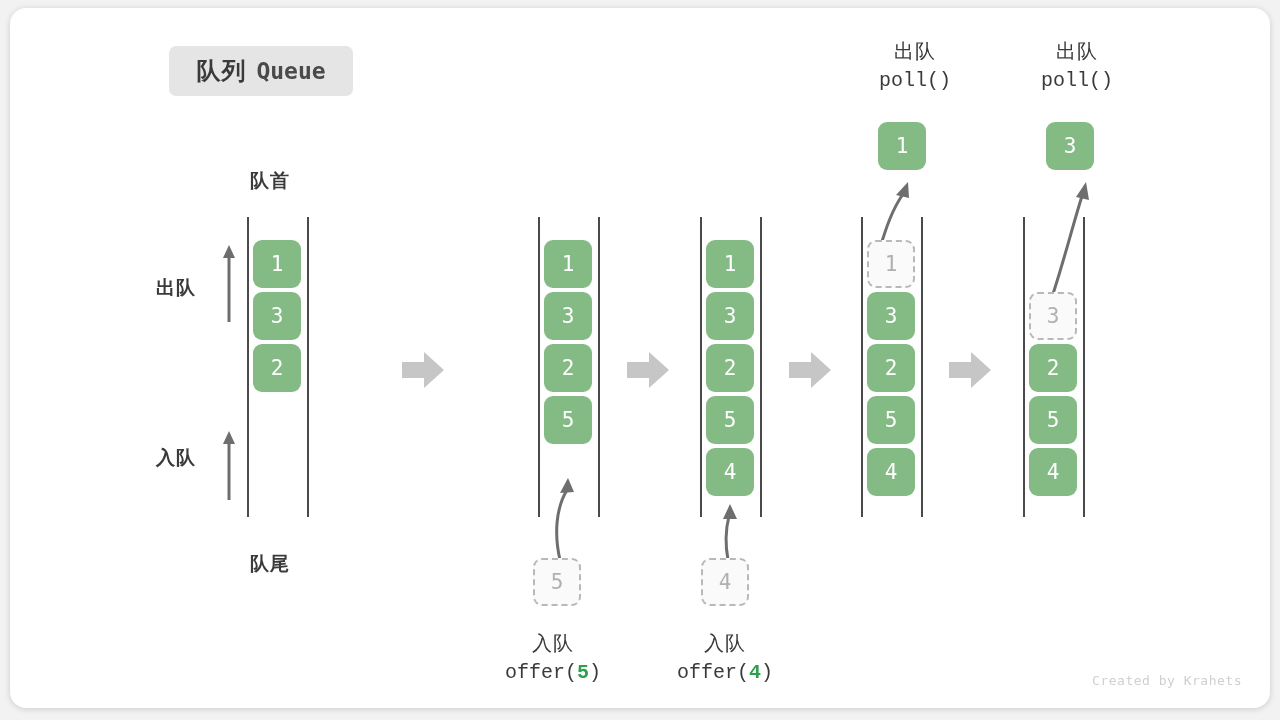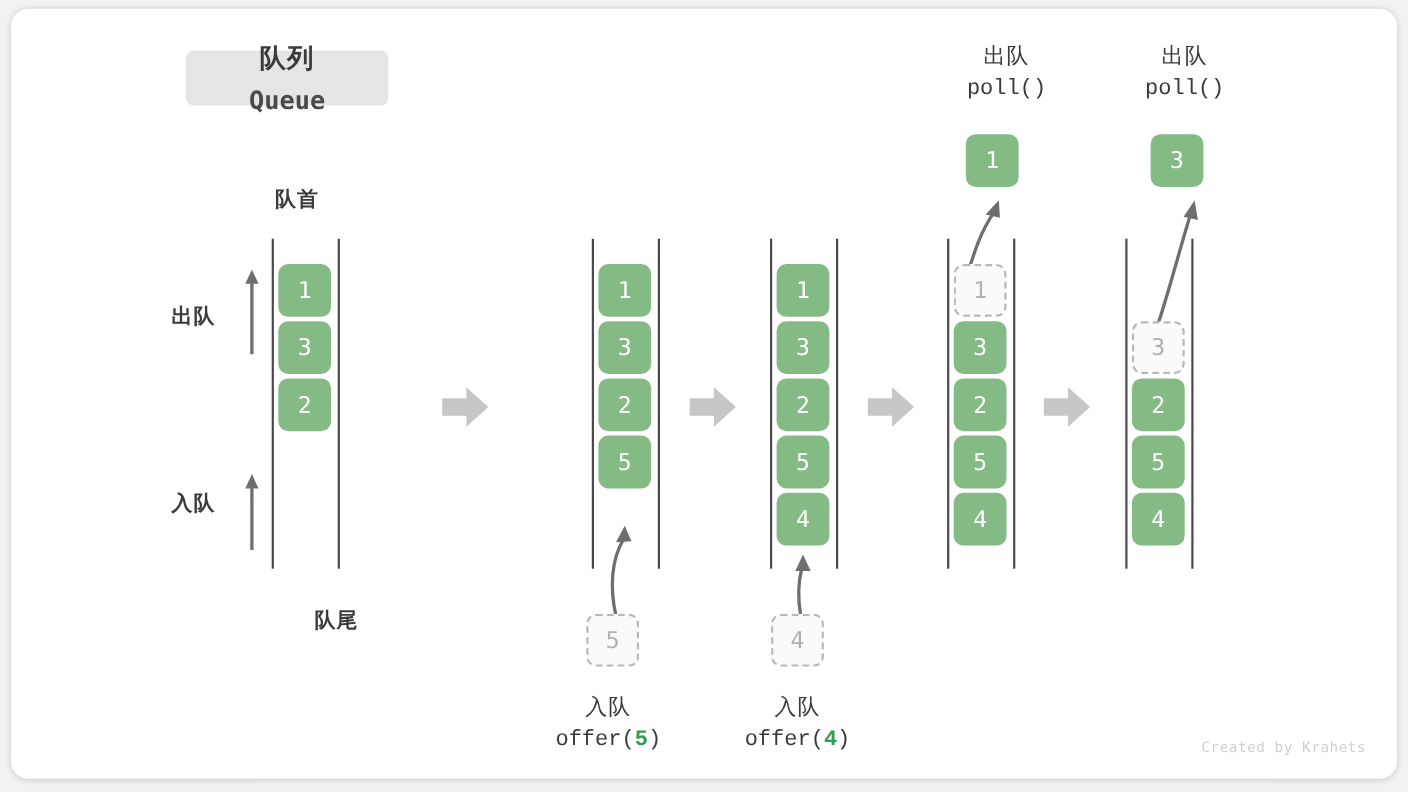--- a/index.html
+++ b/index.html
@@ -31,21 +31,20 @@
     left: 159px;
     top: 38px;
     width: 184px;
     height: 50px;
     background: #e5e5e5;
     border-radius: 7px;
     display: flex;
     align-items: center;
     justify-content: center;
     gap: 10px;
-    flex-direction: column;
   }
   #title-badge .cn {
     font-size: 24px;
     font-weight: bold;
     color: #3a3a3a;
     letter-spacing: 1px;
   }
   #title-badge .en {
     font-size: 23px;
     color: #4a4a4a;
@@ -120,21 +119,21 @@
 <body>
 
 <div id="card">
 
   <div class="abs" id="title-badge">
     <span class="cn">队列</span>
     <span class="en">Queue</span>
   </div>
 
   <div class="abs cap-cn" style="left:240px; top:160px;">队首</div>
-  <div class="abs cap-cn" style="left:240px; top:543px;margin-left:36px;">队尾</div>
+  <div class="abs cap-cn" style="left:240px; top:543px;">队尾</div>
 
   <div class="abs cap-cn" style="left:146px; top:267px;">出队</div>
   <svg class="abs" style="left:210px; top:236px;" width="18" height="80">
     <line x1="9" y1="78" x2="9" y2="12" stroke="#6e6e6e" stroke-width="3"></line>
     <polygon points="9,1 3,14 15,14" fill="#6e6e6e"></polygon>
   </svg>
 
   <div class="abs cap-cn" style="left:146px; top:437px;">入队</div>
   <svg class="abs" style="left:210px; top:422px;" width="18" height="72">
     <line x1="9" y1="70" x2="9" y2="12" stroke="#6e6e6e" stroke-width="3"></line>

